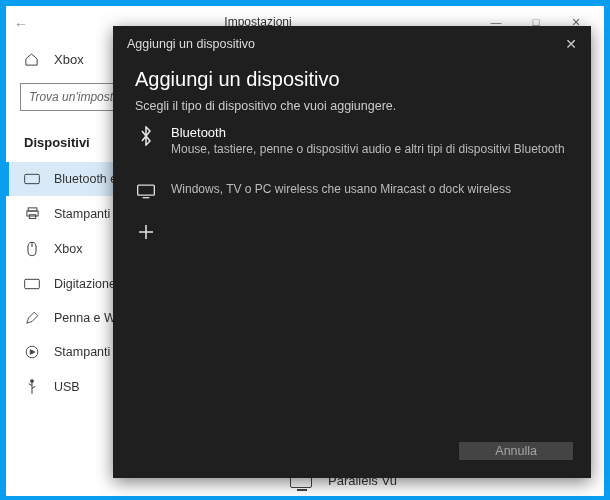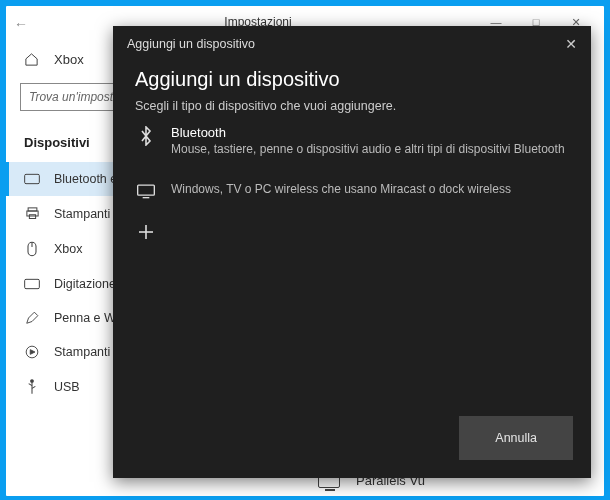--- a/index.html
+++ b/index.html
@@ -13,39 +13,39 @@
   .content { display: flex; flex: 1; overflow: hidden; }
   .sidebar { width: 220px; padding: 6px 0; }
   .home-row { display: flex; align-items: center; padding: 8px 18px; color: #333; font-size: 13px; gap: 14px; }
   .home-row .icon { width: 16px; }
   .search { margin: 8px 14px 14px; border: 1px solid #888; padding: 6px 8px; font-size: 12px; color: #666; font-style: italic; }
   .cat { font-weight: 600; font-size: 13px; padding: 10px 18px 12px; color: #222; }
   .nav-item { display: flex; align-items: center; gap: 14px; padding: 10px 18px; font-size: 12.5px; color: #333; white-space: nowrap; overflow: hidden; }
   .nav-item .icon { width: 16px; display: flex; justify-content: center; color: #444; font-size: 14px; }
   .nav-item.selected { background: #d8eaf8; border-left: 3px solid #0a9ef0; padding-left: 15px; }
   .main-area { flex: 1; position: relative; }
-  .device-row { position: absolute; bottom: 8px; left: 92px; display: flex; align-items: center; gap: 16px; font-size: 13px; color: #333; }
+  .device-row { position: absolute; bottom: 8px; left: 64px; display: flex; align-items: center; gap: 16px; font-size: 13px; color: #333; }
   .device-row .mon { width: 22px; height: 16px; border: 1.5px solid #444; border-radius: 2px; position: relative; }
   .device-row .mon::after { content:""; position:absolute; bottom:-4px; left:6px; width:10px; height:2px; background:#444; }
 
   
   .dialog { position: absolute; top: 26px; left: 113px; width: 478px; height: 452px; background: #1f1f1f; color: #fff; display: flex; flex-direction: column; box-shadow: 0 4px 16px rgba(0,0,0,0.5); justify-content: flex-end; }
   .dhead { display: flex; align-items: center; padding: 10px 14px; }
   .dhead .t { flex:1; font-size: 12.5px; color:#ddd; }
   .dhead .x { color:#ccc; font-size: 14px; cursor:pointer; }
   .dbody { padding: 6px 22px; flex:1; }
   .dtitle { font-size: 20px; font-weight: 400; margin-bottom: 8px; }
   .dsub { font-size: 12.5px; color: #ccc; }
   .opt { display: flex; gap: 14px; padding: 12px 0; cursor: pointer; }
   .opt .oi { width: 22px; display:flex; justify-content:center; padding-top:1px; color:#ddd; font-size:16px; }
   .opt .ot { flex:1; }
   .opt .ot .h { font-size: 13px; color:#fff; margin-bottom: 2px; }
   .opt .ot .d { font-size: 12px; color:#bbb; line-height:1.3; }
   .dfoot { padding: 12px 18px 18px; display:flex; justify-content:flex-end; }
-  .cancel { background:#444; border:none; color:#e5e5e5; padding: 15px 36px; font-size: 12.5px; cursor:pointer; }
+  .cancel { background:#444; border:none; color:#a3a3a3; padding: 2px 36px; font-size: 12.5px; cursor:pointer; }
   svg { display:block; }
 </style>
 </head>
 <body>
 
 <div class="frame">
 <div class="settings-window">
   <div class="titlebar">
     <span class="back">←</span>
     <span class="title">Impostazioni</span>

